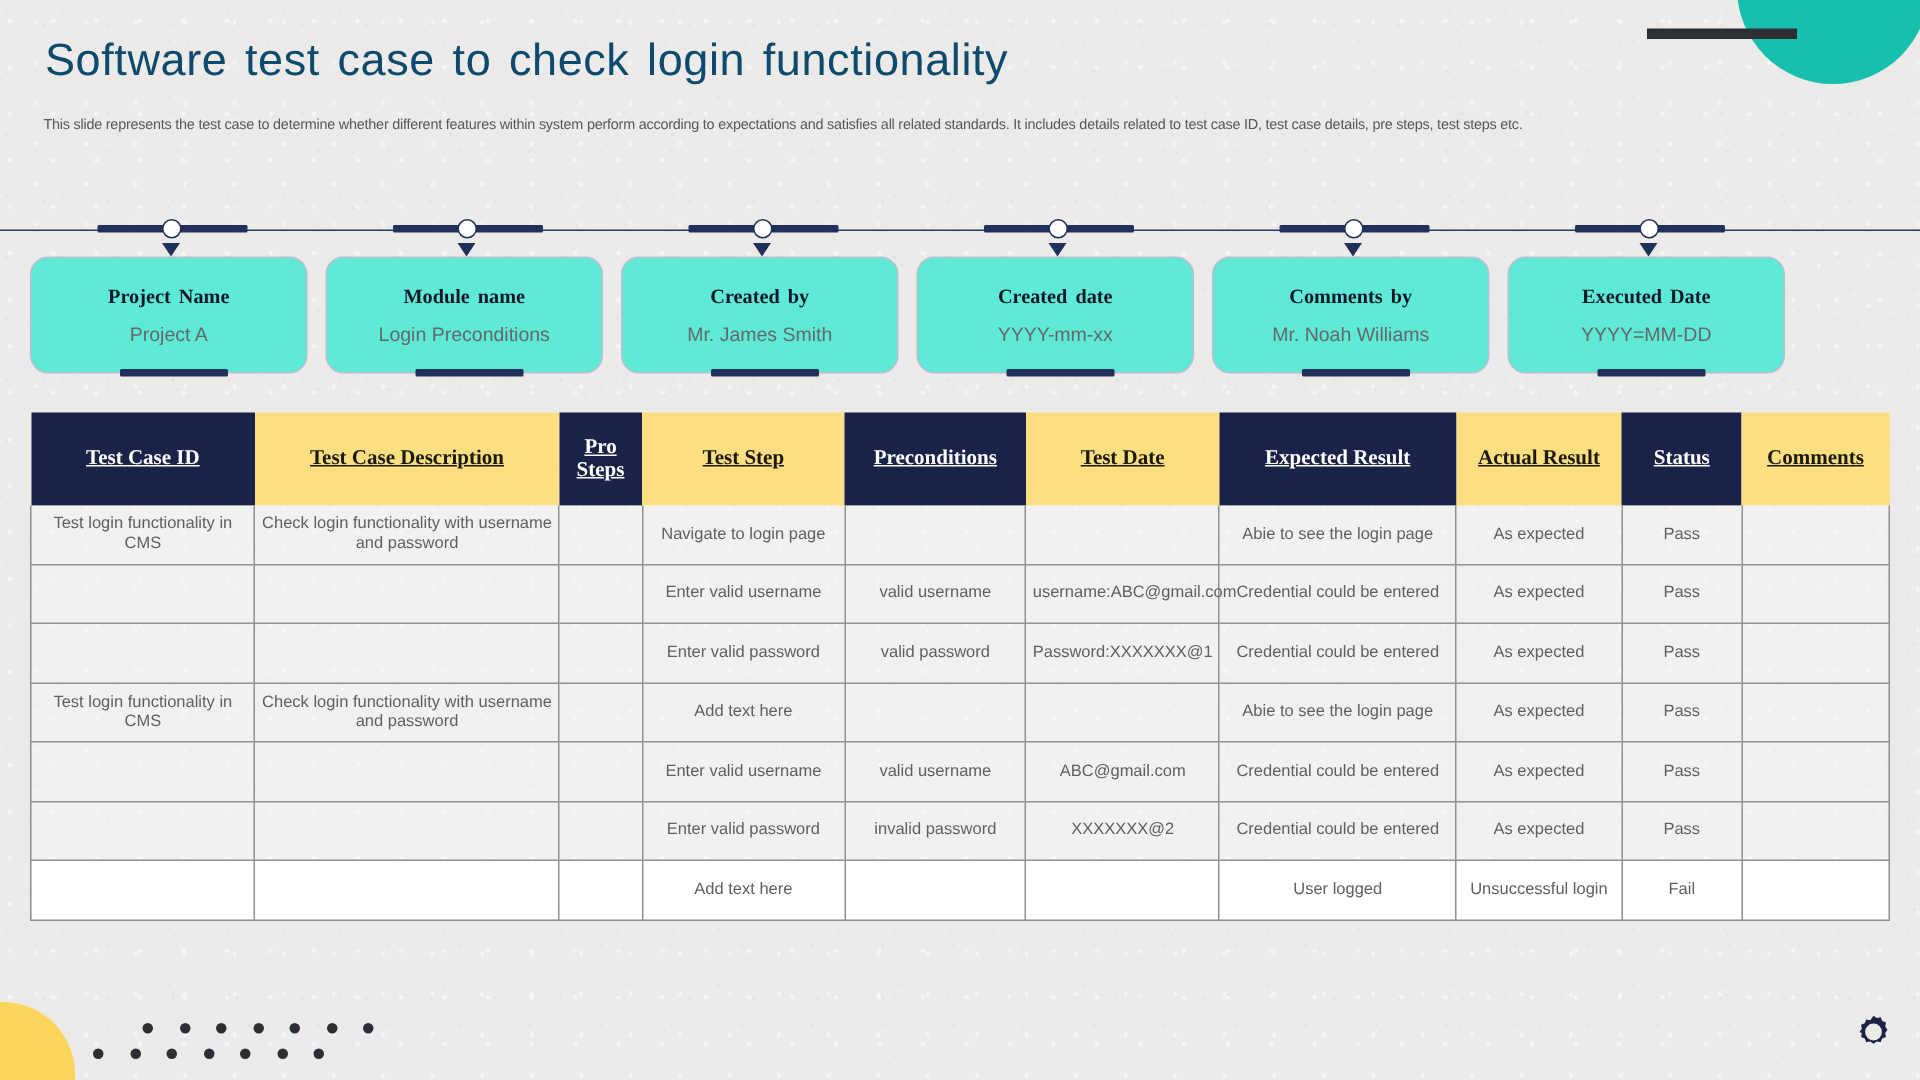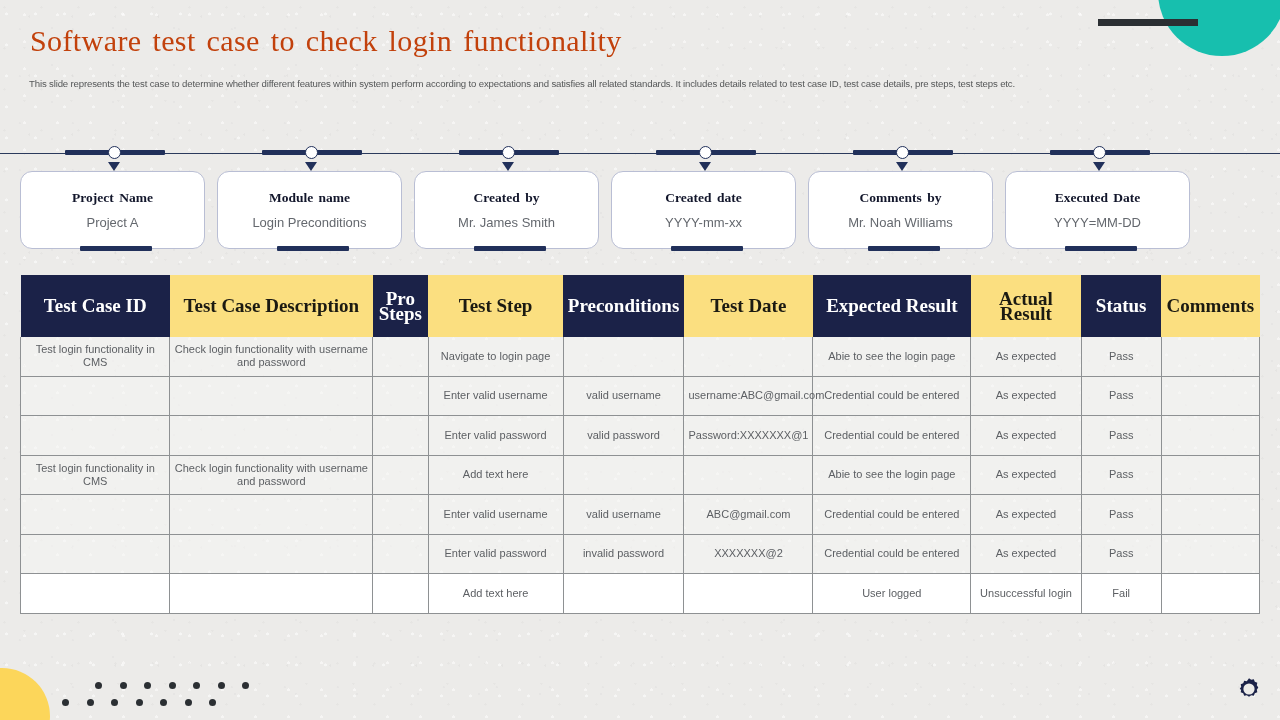--- a/index.html
+++ b/index.html
@@ -77,23 +77,23 @@
     bottom: 14px;
     z-index: 3;
   }
 
   .content { position: relative; z-index: 5; }
 
   .page-title {
     position: absolute;
     left: 30px;
     top: 24px;
-    font-family: Liberation Serif, serif;
+    font-family: Liberation Sans, sans-serif;
     font-size: 30px;
-    color: #c2410c;
+    color: #0c4a6e;
     letter-spacing: 0.4px;
     word-spacing: 3px;
     white-space: nowrap;
   }
 
   .page-subtitle {
     position: absolute;
     left: 29px;
     top: 77px;
     width: 1220px;
@@ -155,21 +155,21 @@
     border-left: 6px solid transparent;
     border-right: 6px solid transparent;
     border-top: 9px solid #21305a;
   }
   .info-card {
     position: absolute;
     left: 0;
     top: 25px;
     width: 185px;
     height: 78px;
-    background: #ffffff;
+    background: #5eead4;
     border: 1px solid #b9bed4;
     border-radius: 12px;
     display: flex;
     flex-direction: column;
     align-items: center;
     justify-content: center;
     gap: 9px;
   }
   .info-card .c-label {
     font-family: "Liberation Serif", serif;
@@ -198,26 +198,27 @@
     left: 20px;
     top: 274px;
     width: 1240px;
     border-collapse: collapse;
     table-layout: fixed;
   }
   .tbl th {
     height: 62px;
     font-family: "Liberation Serif", serif;
     font-weight: bold;
-    font-size: 19px;
+    font-size: 14px;
     vertical-align: middle;
     text-align: center;
     padding: 2px 3px;
     border: 1px solid transparent;
     line-height: 15px;
+    text-decoration: underline;
   }
   .tbl th.dark { background: #1b2248; color: #ffffff; }
   .tbl th.gold { background: #fbdf80; color: #1b1a12; }
   .tbl td {
     height: 39.5px;
     font-size: 11px;
     color: #5c5f63;
     text-align: center;
     vertical-align: middle;
     padding: 2px 4px;

